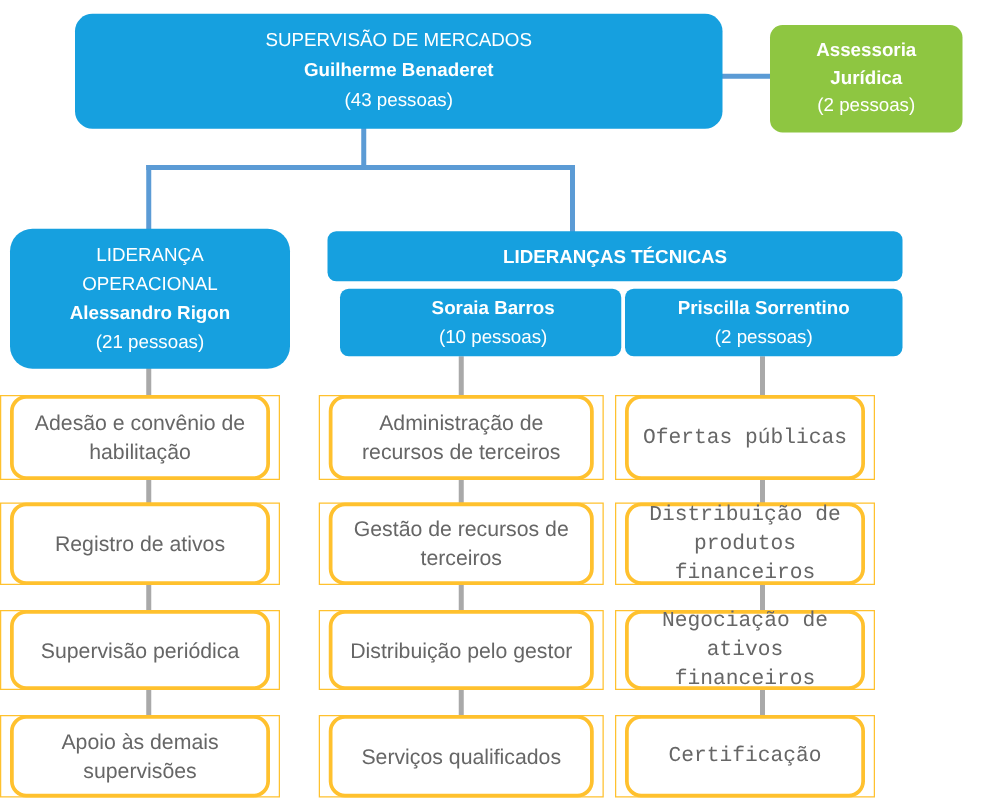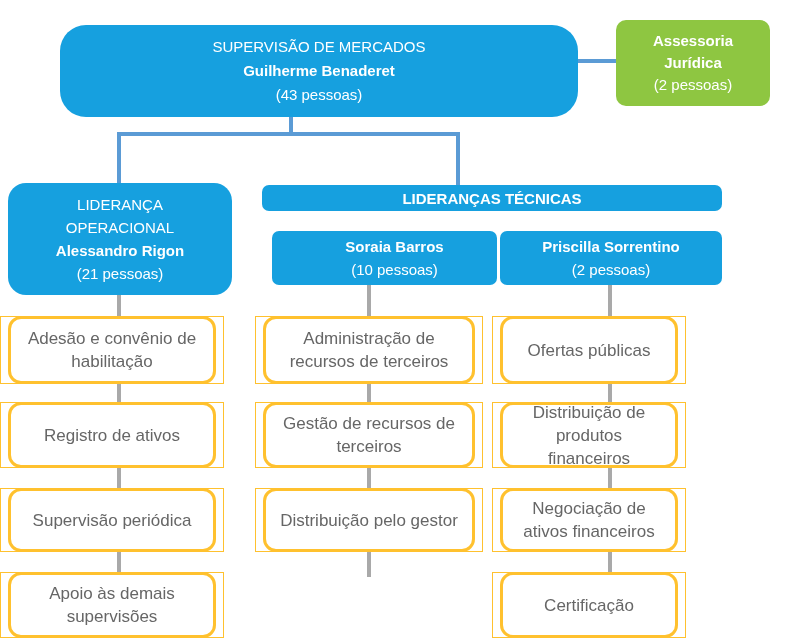--- a/index.html
+++ b/index.html
@@ -15,41 +15,41 @@
   .conn-branch-right{left:456px;top:132px;width:4px;height:55px;}
   .conn-legal{left:576px;top:59px;width:42px;height:4px;}
   .gline-c1{left:117px;top:293px;height:284px;}
   .gline-c2{left:367px;top:285px;height:292px;}
   .gline-c3{left:608px;top:285px;height:292px;}
 
   
   .bluebox{position:absolute;background:var(--box-blue,#16A0DF);color:#ffffff;
            display:flex;flex-direction:column;align-items:center;justify-content:center;
            text-align:center;z-index:2;}
-  .root-box{left:60px;top:25px;width:518px;height:92px;border-radius:26px;font-size:15px;line-height:24px;}
+  .root-box{left:60px;top:11px;width:518px;height:92px;border-radius:14px;font-size:15px;line-height:24px;}
   .op-box{left:8px;top:183px;width:224px;height:112px;border-radius:18px;font-size:15px;line-height:23px;padding:0 20px;box-sizing:border-box;}
-  .tech-header{left:262px;top:185px;width:460px;height:26px;border-radius:7px;font-size:15px;font-weight:bold;}
+  .tech-header{left:262px;top:185px;width:460px;height:40px;border-radius:7px;font-size:15px;font-weight:bold;}
   .lead-soraia{left:272px;top:231px;width:205px;height:54px;border-radius:7px;font-size:15px;line-height:23px;padding-left:20px;}
   .lead-priscilla{left:500px;top:231px;width:222px;height:54px;border-radius:7px;font-size:15px;line-height:23px;}
   .greenbox{position:absolute;left:616px;top:20px;width:154px;height:86px;border-radius:10px;
             background:var(--green,#8EC641);color:#ffffff;display:flex;flex-direction:column;
             align-items:center;justify-content:center;text-align:center;font-size:15px;line-height:22px;
             padding:0 14px;box-sizing:border-box;z-index:2;}
   .bold{font-weight:bold;}
 
   
   .tbox{position:absolute;background:#ffffff;border:3px solid var(--gold,#FFC12E);
         border-radius:13px;display:flex;align-items:center;justify-content:center;text-align:center;
         color:var(--task-text,#666666);font-size:17px;line-height:23px;z-index:1;
         padding:0 10px;box-sizing:border-box;}
   .tbox::before{content:"";position:absolute;top:-3px;bottom:-3px;left:-11px;right:-11px;
                 border:1px solid var(--gold,#FFC12E);z-index:-1;}
   .c1{left:8px;width:208px;}
   .c2{left:263px;width:212px;}
-  .c3{left:500px;width:178px;}
+  .c3{left:500px;width:192px;font-family:Liberation Mono, monospace;}
   .r1{top:316px;height:68px;}
   .r2{top:402px;height:66px;}
   .r3{top:488px;height:64px;}
   .r4{top:572px;height:66px;}
 </style>
 </head>
 <body>
 
 <div class="canvas">
 
@@ -107,20 +107,23 @@
 
   <div class="tbox c1 r4">
       <span>Apoio às demais supervisões</span>
     </div>
   <div class="tbox c2 r2">
       <span>Gestão de recursos de terceiros</span>
     </div>
   <div class="tbox c2 r3">
       <span>Distribuição pelo gestor</span>
     </div>
+  <div class="tbox c2 r4">
+      <span>Serviços qualificados</span>
+    </div>
 
   <div class="tbox c3 r1">
       <span>Ofertas públicas</span>
     </div>
   <div class="tbox c3 r2">
       <span>Distribuição de produtos financeiros</span>
     </div>
   <div class="tbox c3 r4">
       <span>Certificação</span>
     </div>

